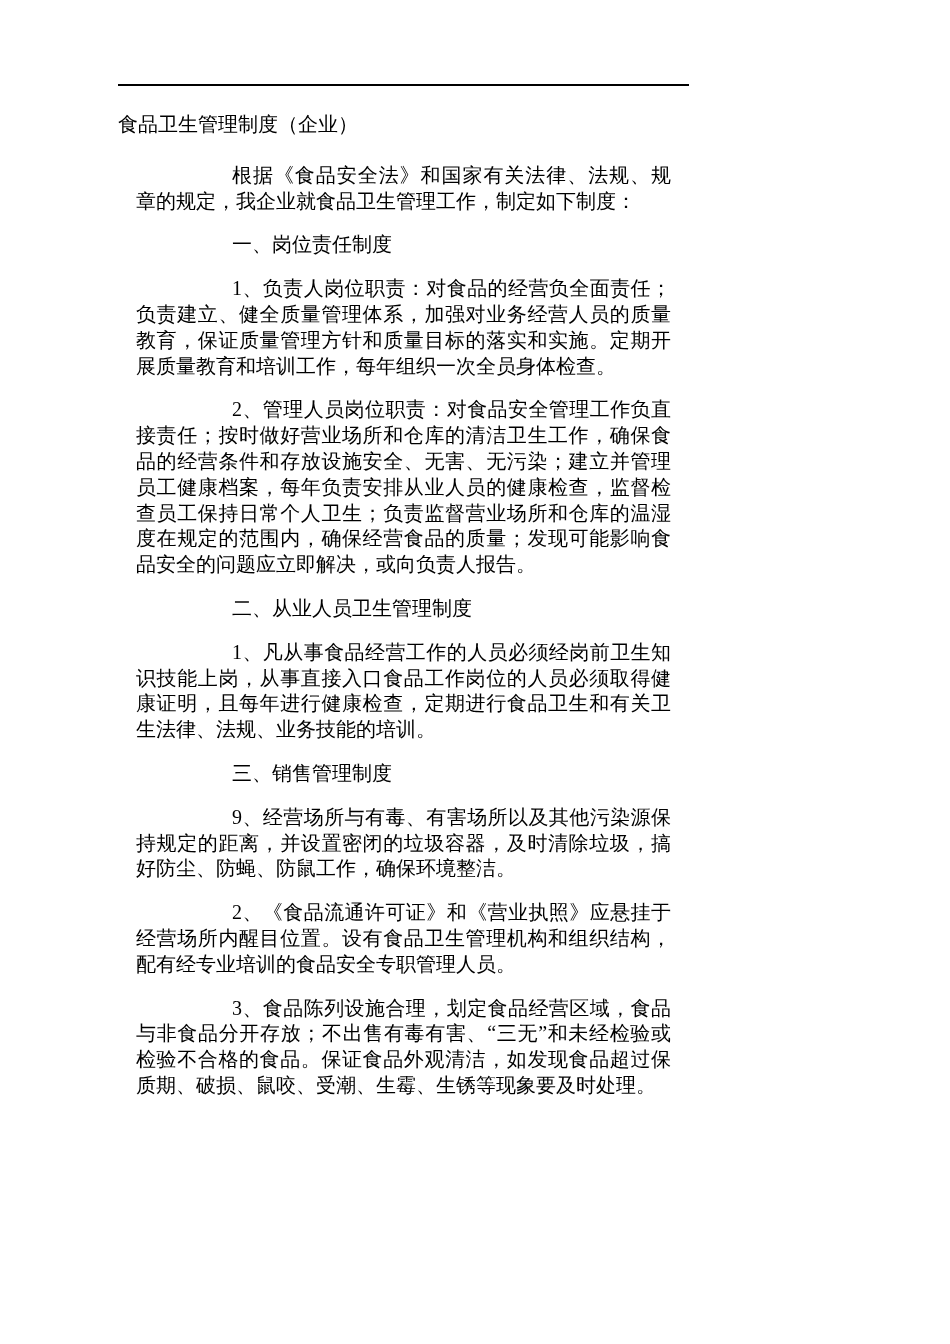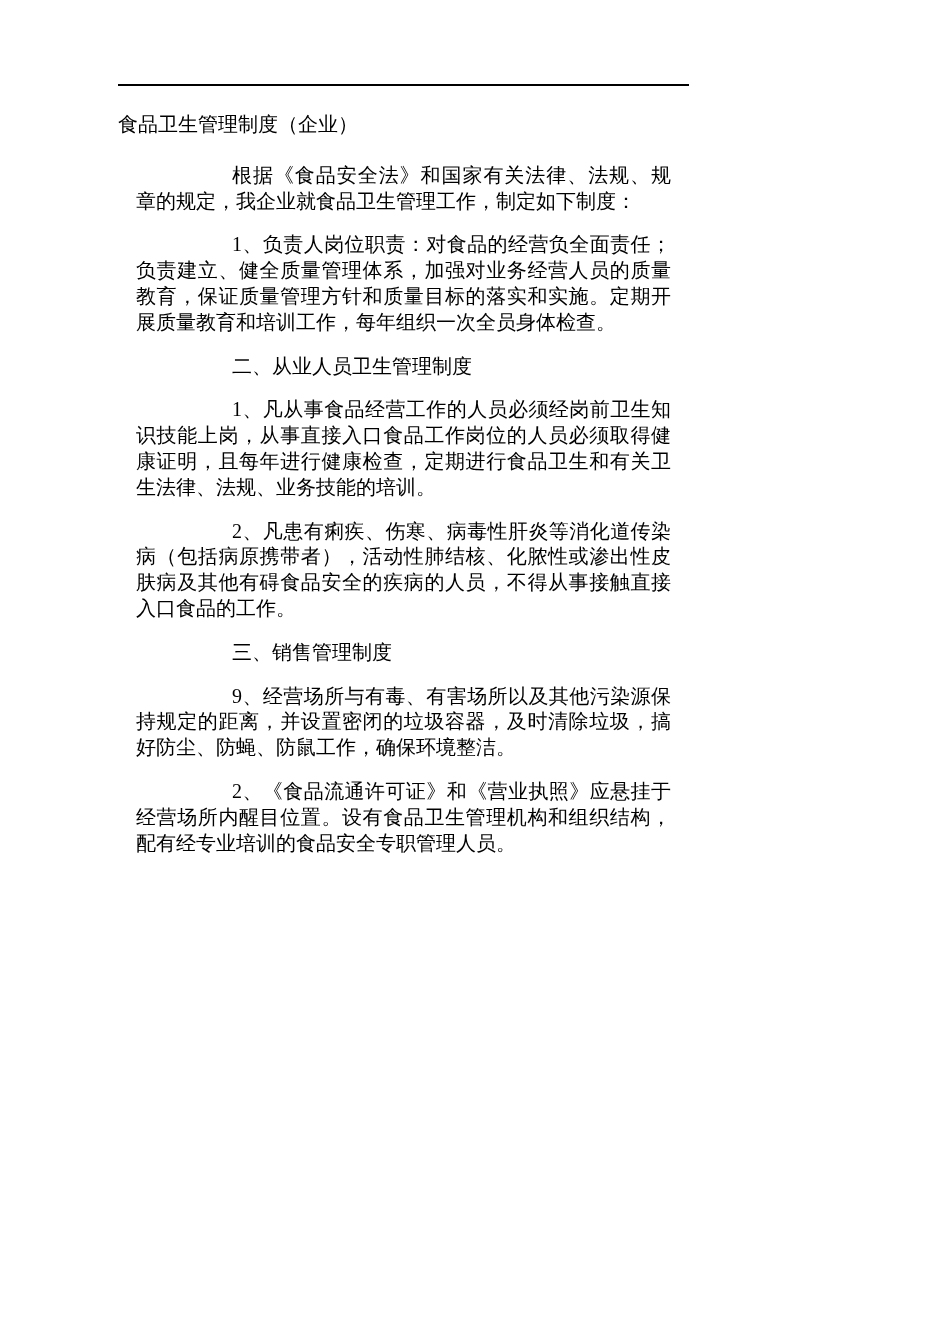--- a/index.html
+++ b/index.html
@@ -41,21 +41,23 @@
   }
 </style>
 </head>
 <body>
 
 <div class="page">
   <div class="header-rule"></div>
   <div class="content">
     <p class="doc-title">食品卫生管理制度（企业）</p>
     <p class="para">根据《食品安全法》和国家有关法律、法规、规章的规定，我企业就食品卫生管理工作，制定如下制度：</p>
+    <p class="para">一、岗位责任制度</p>
     <p class="para">1、负责人岗位职责：对食品的经营负全面责任；负责建立、健全质量管理体系，加强对业务经营人员的质量教育，保证质量管理方针和质量目标的落实和实施。定期开展质量教育和培训工作，每年组织一次全员身体检查。</p>
+    <p class="para">2、管理人员岗位职责：对食品安全管理工作负直接责任；按时做好营业场所和仓库的清洁卫生工作，确保食品的经营条件和存放设施安全、无害、无污染；建立并管理员工健康档案，每年负责安排从业人员的健康检查，监督检查员工保持日常个人卫生；负责监督营业场所和仓库的温湿度在规定的范围内，确保经营食品的质量；发现可能影响食品安全的问题应立即解决，或向负责人报告。</p>
     <p class="para">二、从业人员卫生管理制度</p>
     <p class="para">1、凡从事食品经营工作的人员必须经岗前卫生知识技能上岗，从事直接入口食品工作岗位的人员必须取得健康证明，且每年进行健康检查，定期进行食品卫生和有关卫生法律、法规、业务技能的培训。</p>
-    <p class="para">2、凡患有痢疾、伤寒、病毒性肝炎等消化道传染病（包括病原携带者），活动性肺结核、化脓性或渗出性皮肤病及其他有碍食品安全的疾病的人员，不得从事接触直接入口食品的工作。</p>
     <p class="para">三、销售管理制度</p>
     <p class="para">9、经营场所与有毒、有害场所以及其他污染源保持规定的距离，并设置密闭的垃圾容器，及时清除垃圾，搞好防尘、防蝇、防鼠工作，确保环境整洁。</p>
     <p class="para">2、《食品流通许可证》和《营业执照》应悬挂于经营场所内醒目位置。设有食品卫生管理机构和组织结构，配有经专业培训的食品安全专职管理人员。</p>
+    <p class="para">3、食品陈列设施合理，划定食品经营区域，食品与非食品分开存放；不出售有毒有害、“三无”和未经检验或检验不合格的食品。保证食品外观清洁，如发现食品超过保质期、破损、鼠咬、受潮、生霉、生锈等现象要及时处理。</p>
   </div>
 </div>
 
 </body></html>

